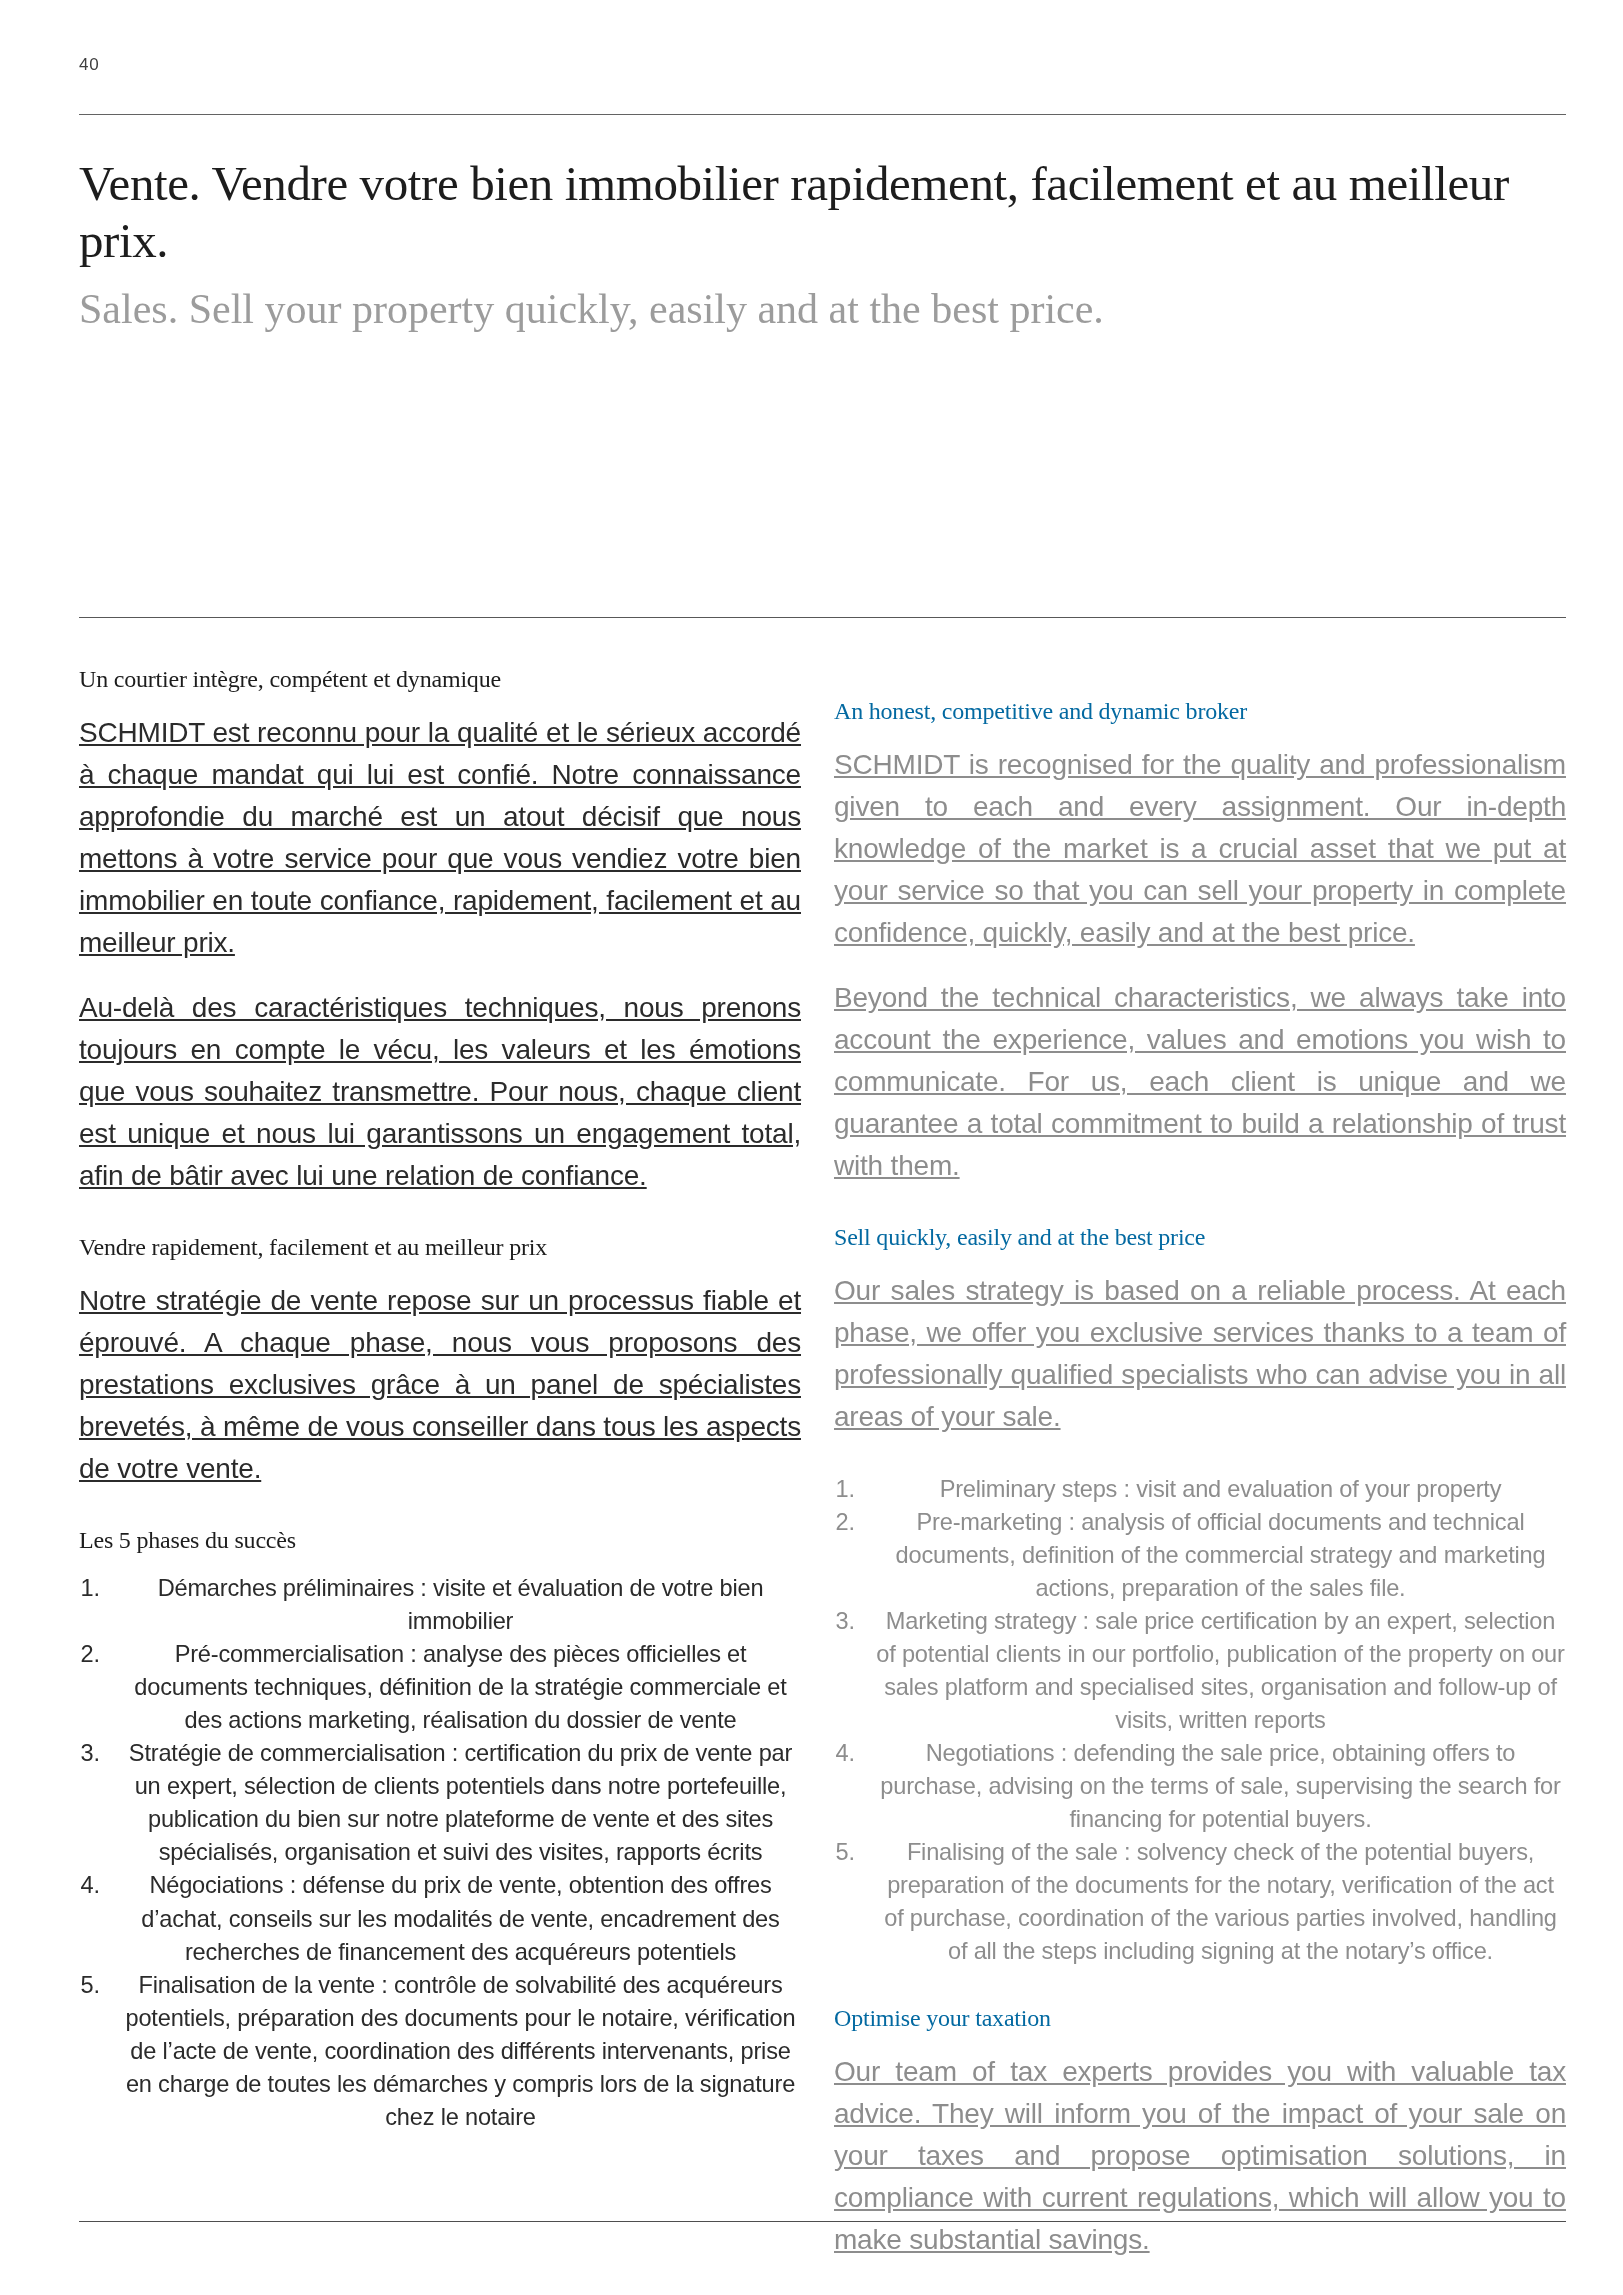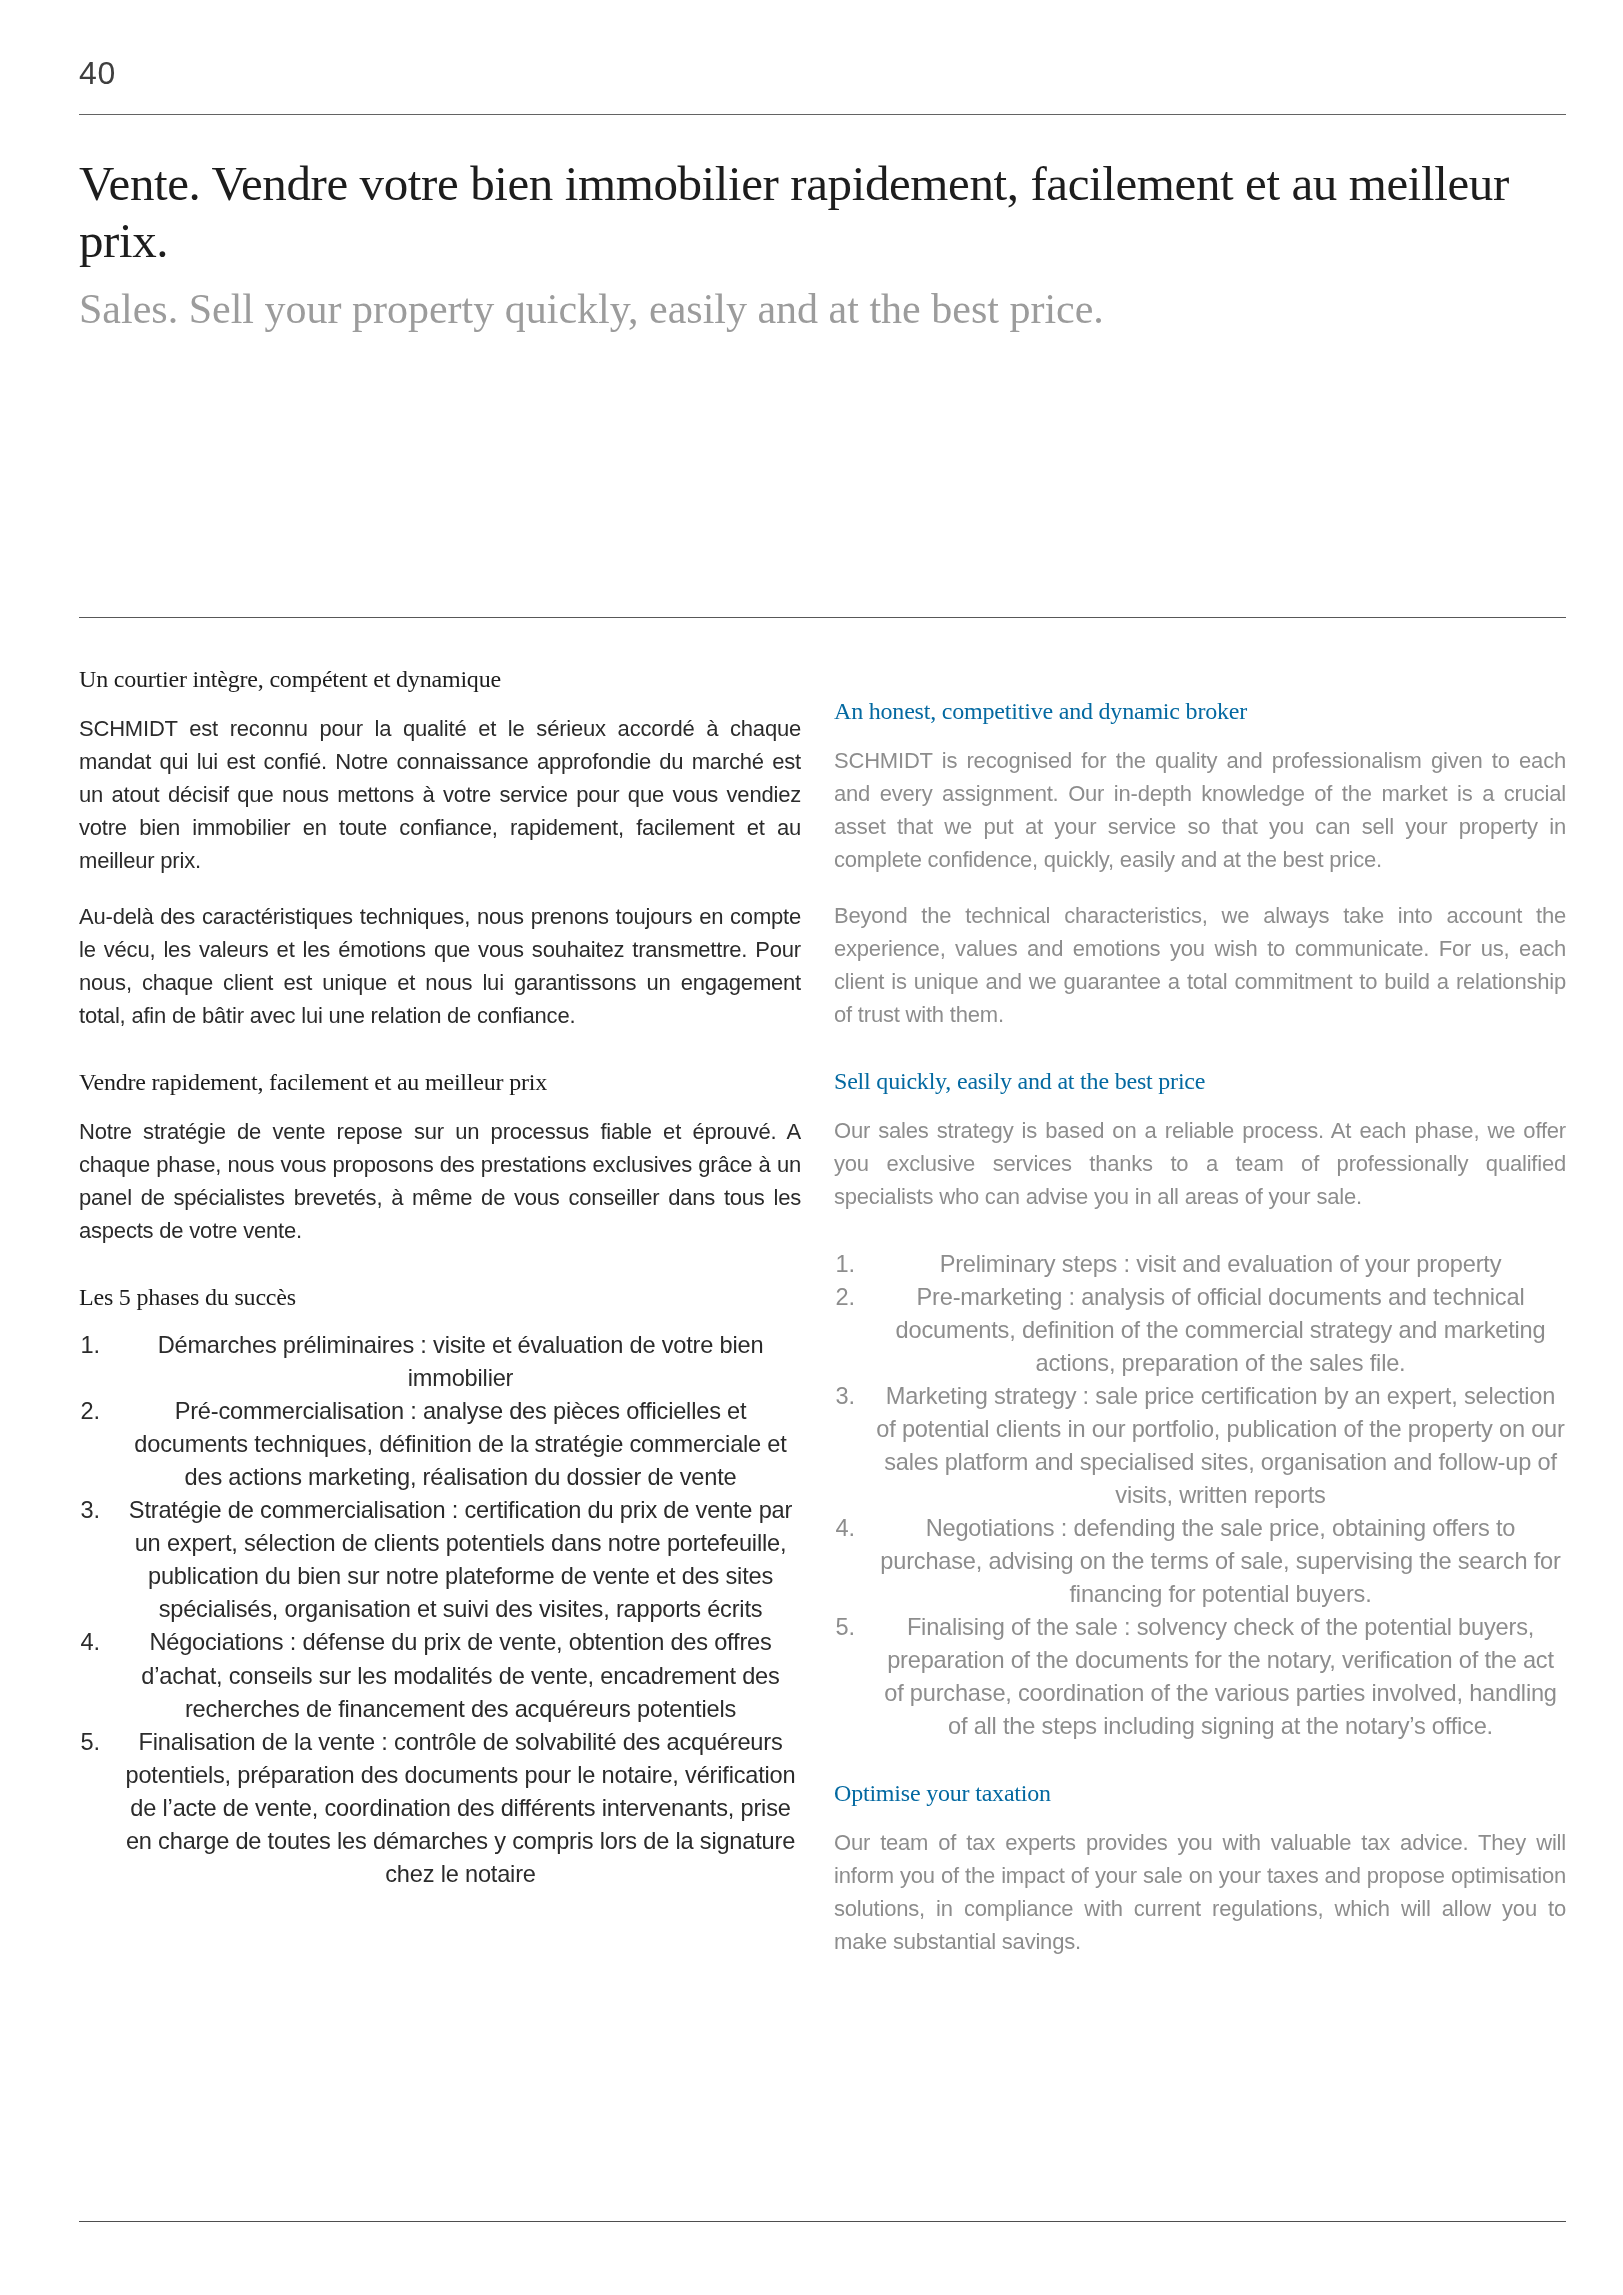--- a/index.html
+++ b/index.html
@@ -7,21 +7,21 @@
     width:1623px;height:2295px;
     background:#ffffff;
     position:relative;
     font-family:"Liberation Sans",sans-serif;
     -webkit-font-smoothing:antialiased;
   }
   .page{position:absolute;inset:0;overflow:hidden;}
 
   .page-number{
     position:absolute;top:55px;left:79px;
-    font-size:32px;color:#3f3f3f;letter-spacing:0.8px;
+    font-size:17px;color:#3f3f3f;letter-spacing:0.8px;
   }
   .rule{
     position:absolute;left:79px;right:57px;
     border:none;margin:0;height:0;
     border-top:1.6px solid #636363;
   }
   .rule-top{top:114px;}
   .rule-mid{top:617px;border-top-color:#585858;}
   .rule-bottom{top:2221px;border-top-color:#4e4e4e;}
 
@@ -48,23 +48,24 @@
   section + section{margin-top:35px;}
   h2{
     font-family:"Liberation Serif","DejaVu Serif",serif;
     font-weight:400;font-size:24px;line-height:1.26;
     margin:0 0 17.3px 0;letter-spacing:-0.2px;
   }
   .col-fr h2{color:#1d1d1d;max-width:628px;}
   .col-en h2{color:#0369a1;margin-top:32px;}
 
   p{
-    font-size:22px;line-height:1.5;
+    font-size:28px;line-height:1.5;
     margin:0 0 23.6px 0;text-align:justify;
     letter-spacing:-0.2px;
+    text-decoration:underline;
   }
   section p:last-child{margin-bottom:0;}
 
   ol{
     list-style:none;counter-reset:item;
     margin:0;padding:0;
     font-size:23.6px;line-height:1.4;letter-spacing:-0.2px;
     text-align:center;
   }
   li{counter-increment:item;position:relative;padding-left:41px;}

